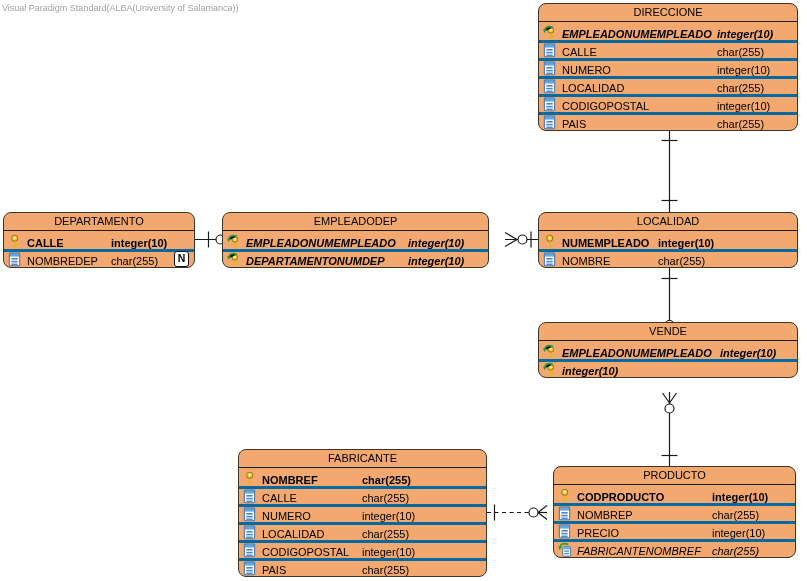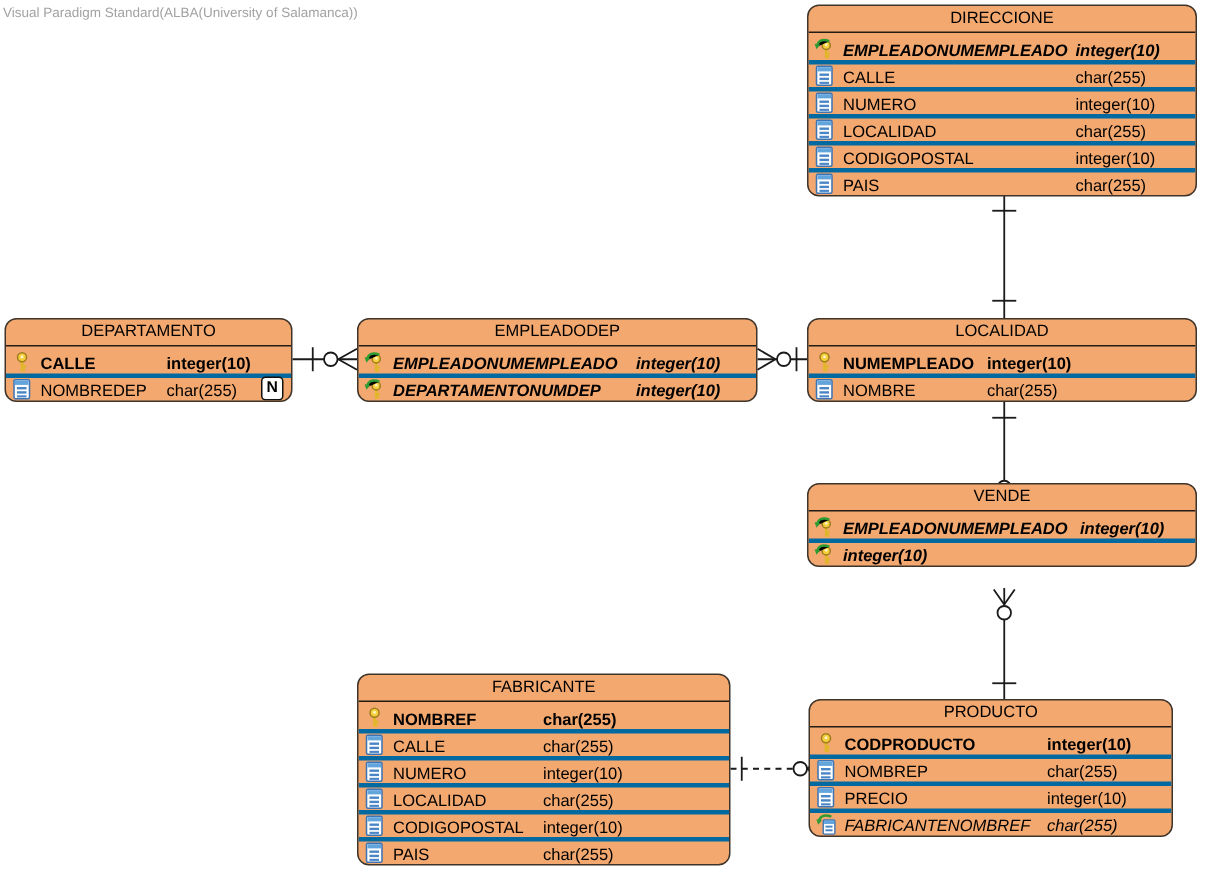--- a/index.html
+++ b/index.html
@@ -175,21 +175,21 @@
           <svg viewBox="0 0 16 16">
             <use href="#i-col"></use>
           </svg>
         </span>
       <span class="cname">NOMBREDEP</span>
       <span class="ctype">char(255)</span>
       <span class="nbadge">N</span>
     </div>
   </div>
 
-  <div class="entity" style="left:238px;top:212px;width:267px;--namew:162px">
+  <div class="entity" style="left:222px;top:212px;width:267px;--namew:162px">
     <div class="etitle">EMPLEADODEP</div>
     <div class="row">
       <span class="icn">
           <svg viewBox="0 0 16 16">
             <use href="#i-fkkey"></use>
           </svg>
         </span>
       <span class="cname b i">EMPLEADONUMEMPLEADO</span>
       <span class="ctype b i">integer(10)</span>
     </div>
@@ -298,21 +298,21 @@
       <span class="icn">
           <svg viewBox="0 0 16 16">
             <use href="#i-col"></use>
           </svg>
         </span>
       <span class="cname">PAIS</span>
       <span class="ctype">char(255)</span>
     </div>
   </div>
 
-  <div class="entity" style="left:539px;top:466px;width:243px;--namew:135px">
+  <div class="entity" style="left:553px;top:466px;width:243px;--namew:135px">
     <div class="etitle">PRODUCTO</div>
     <div class="row">
       <span class="icn">
           <svg viewBox="0 0 16 16">
             <use href="#i-key"></use>
           </svg>
         </span>
       <span class="cname b">CODPRODUCTO</span>
       <span class="ctype b">integer(10)</span>
     </div>

